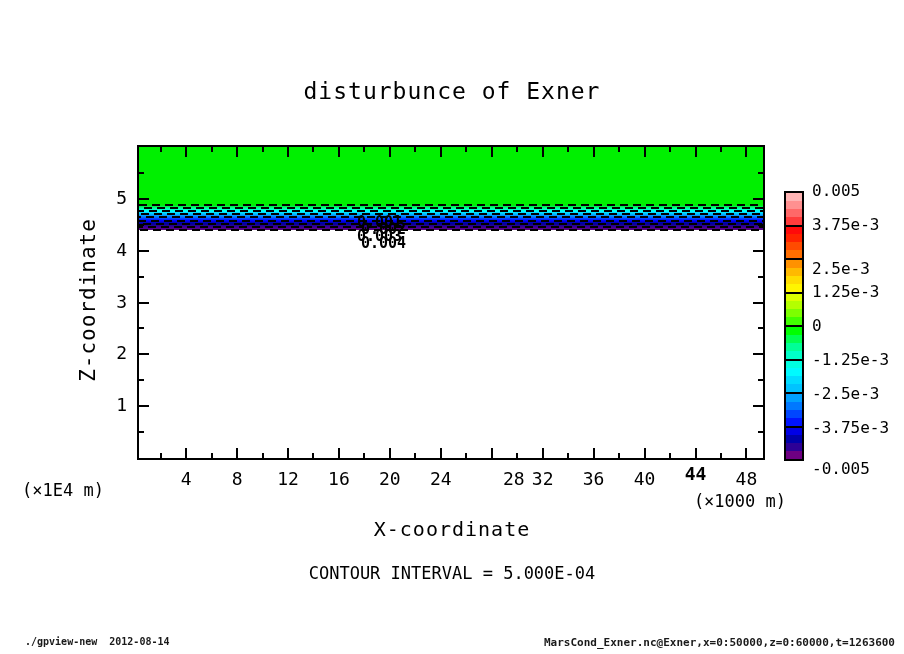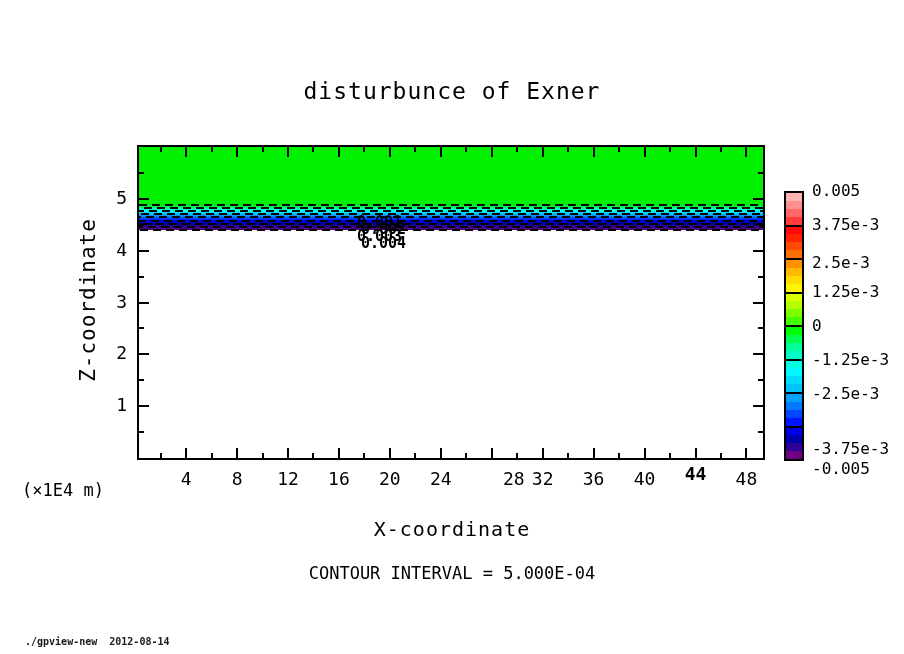--- a/index.html
+++ b/index.html
@@ -146,20 +146,21 @@
       <div class="tl" style="top: 186.833px;">5</div>
     </div>
   <div id="clabels" class="abs" style="left:0;top:16px;width:904px;height:464px;pointer-events:none;text-align:right;">
       <div class="clab" style="left: 357px; top: 199px;">0.001</div>
       <div class="clab" style="left: 361px; top: 206px;">0.002</div>
       <div class="clab" style="left: 357px; top: 213px;">0.003</div>
       <div class="clab" style="left: 361px; top: 220px;">0.004</div>
     </div>
 
   <div id="yunit" class="abs">(×1E4 m)</div>
+  <div id="xunit" class="abs">(×1000 m)</div>
   <div id="xlab" class="abs">X-coordinate</div>
 
   <div id="cbar" class="abs">
       <div class="cell" style="background: rgb(255, 180, 180);"></div>
       <div class="cell" style="background: rgb(255, 144, 144);"></div>
       <div class="cell" style="background: rgb(255, 104, 104);"></div>
       <div class="cell" style="background: rgb(255, 60, 60);"></div>
       <div class="cell" style="background: rgb(255, 10, 10); border-top: 2px solid rgb(0, 0, 0);"></div>
       <div class="cell" style="background: rgb(255, 35, 0);"></div>
       <div class="cell" style="background: rgb(255, 75, 0);"></div>
@@ -185,26 +186,27 @@
       <div class="cell" style="background: rgb(0, 70, 255);"></div>
       <div class="cell" style="background: rgb(0, 20, 255);"></div>
       <div class="cell" style="background: rgb(0, 0, 230); border-top: 2px solid rgb(0, 0, 0);"></div>
       <div class="cell" style="background: rgb(0, 0, 170);"></div>
       <div class="cell" style="background: rgb(45, 0, 150);"></div>
       <div class="cell" style="background: rgb(110, 0, 130);"></div>
     </div>
   <div id="cbarlabels" class="abs" style="left:0;top:0;width:904px;height:654px;">
       <div class="cl" style="left: 812px; top: 181px;">0.005</div>
       <div class="cl" style="left: 812px; top: 214.75px;">3.75e-3</div>
-      <div class="cl" style="left: 812px; top: 253px;">2.5e-3</div>
+      <div class="cl" style="left: 812px; top: 259px;">2.5e-3</div>
       <div class="cl" style="left: 812px; top: 282.25px;">1.25e-3</div>
       <div class="cl" style="left: 812px; top: 316px;">0</div>
       <div class="cl" style="left: 812px; top: 349.75px;">-1.25e-3</div>
       <div class="cl" style="left: 812px; top: 383.5px;">-2.5e-3</div>
-      <div class="cl" style="left: 812px; top: 439px;">-3.75e-3</div>
+      <div class="cl" style="left: 812px; top: 418px;">-3.75e-3</div>
       <div class="cl" style="left: 812px; top: 451px; margin-top: 8px;">-0.005</div>
     </div>
 
   <div id="cinterval" class="abs">CONTOUR INTERVAL = 5.000E-04</div>
 
   <div id="footl" class="abs">./gpview-new  2012-08-14</div>
+  <div id="footr" class="abs">MarsCond_Exner.nc@Exner,x=0:50000,z=0:60000,t=1263600</div>
 
 </div>
 
 </body></html>

